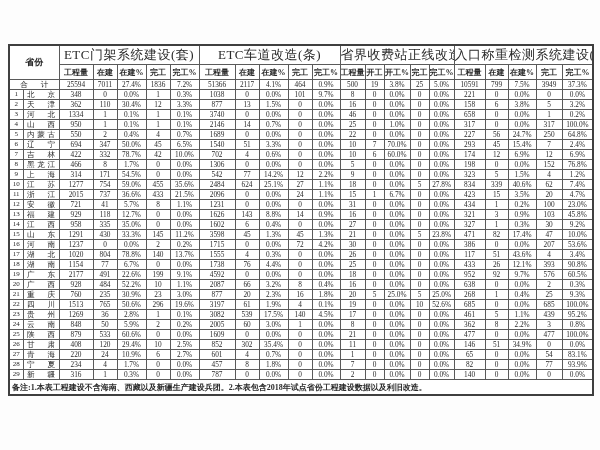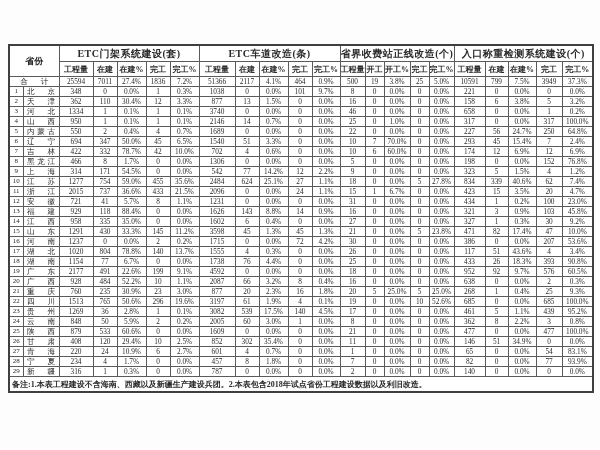--- a/index.html
+++ b/index.html
@@ -12,21 +12,21 @@
   table.etc{
     position:absolute;left:8px;top:44px;width:584px;
     border-collapse:collapse;table-layout:fixed;background:#fff;
     border:2px solid #3f3f3f;
   }
   .etc th,.etc td{
     border:1px solid #5a5a5a;
     text-align:center;vertical-align:middle;
     padding:0;overflow:hidden;white-space:nowrap;
   }
-  .etc thead th.group{height:15px;font-size:10px;font-weight:bold;letter-spacing:.5px;}
+  .etc thead th.group{height:15px;font-size:13px;font-weight:normal;letter-spacing:.5px;}
   .etc thead th.sub{height:14px;font-size:8px;font-weight:bold;}
   .etc thead th.prov-head{font-size:9px;font-weight:bold;}
   .etc tbody td{height:9px;font-size:7.3px;line-height:9px;}
   .etc tbody td.no{font-size:7px;}
   .etc tbody td.prov{font-size:7.6px;}
   .etc tbody td.prov .jn{
     display:block;width:28px;margin:0 auto;
     text-align:justify;text-align-last:justify;font-family:Liberation Serif, serif;
   }
   .etc tfoot td{
@@ -432,21 +432,21 @@
           <td>100</td>
           <td>23.0%</td>
         </tr>
         <tr>
           <td class="no">13</td>
           <td class="prov">
             <span class="jn">福建</span>
           </td>
           <td>929</td>
           <td>118</td>
-          <td>88.4%</td>
+          <td>12.7%</td>
           <td>0</td>
           <td>0.0%</td>
           <td>1626</td>
           <td>143</td>
           <td>8.8%</td>
           <td>14</td>
           <td>0.9%</td>
           <td>16</td>
           <td>0</td>
           <td>0.0%</td>
@@ -577,21 +577,21 @@
           <td>4.4%</td>
           <td>0</td>
           <td>0.0%</td>
           <td>25</td>
           <td>0</td>
           <td>0.0%</td>
           <td>0</td>
           <td>0.0%</td>
           <td>433</td>
           <td>26</td>
-          <td>18.3%</td>
+          <td>12.1%</td>
           <td>393</td>
           <td>90.8%</td>
         </tr>
         <tr>
           <td class="no">19</td>
           <td class="prov">
             <span class="jn">广东</span>
           </td>
           <td>2177</td>
           <td>491</td>

